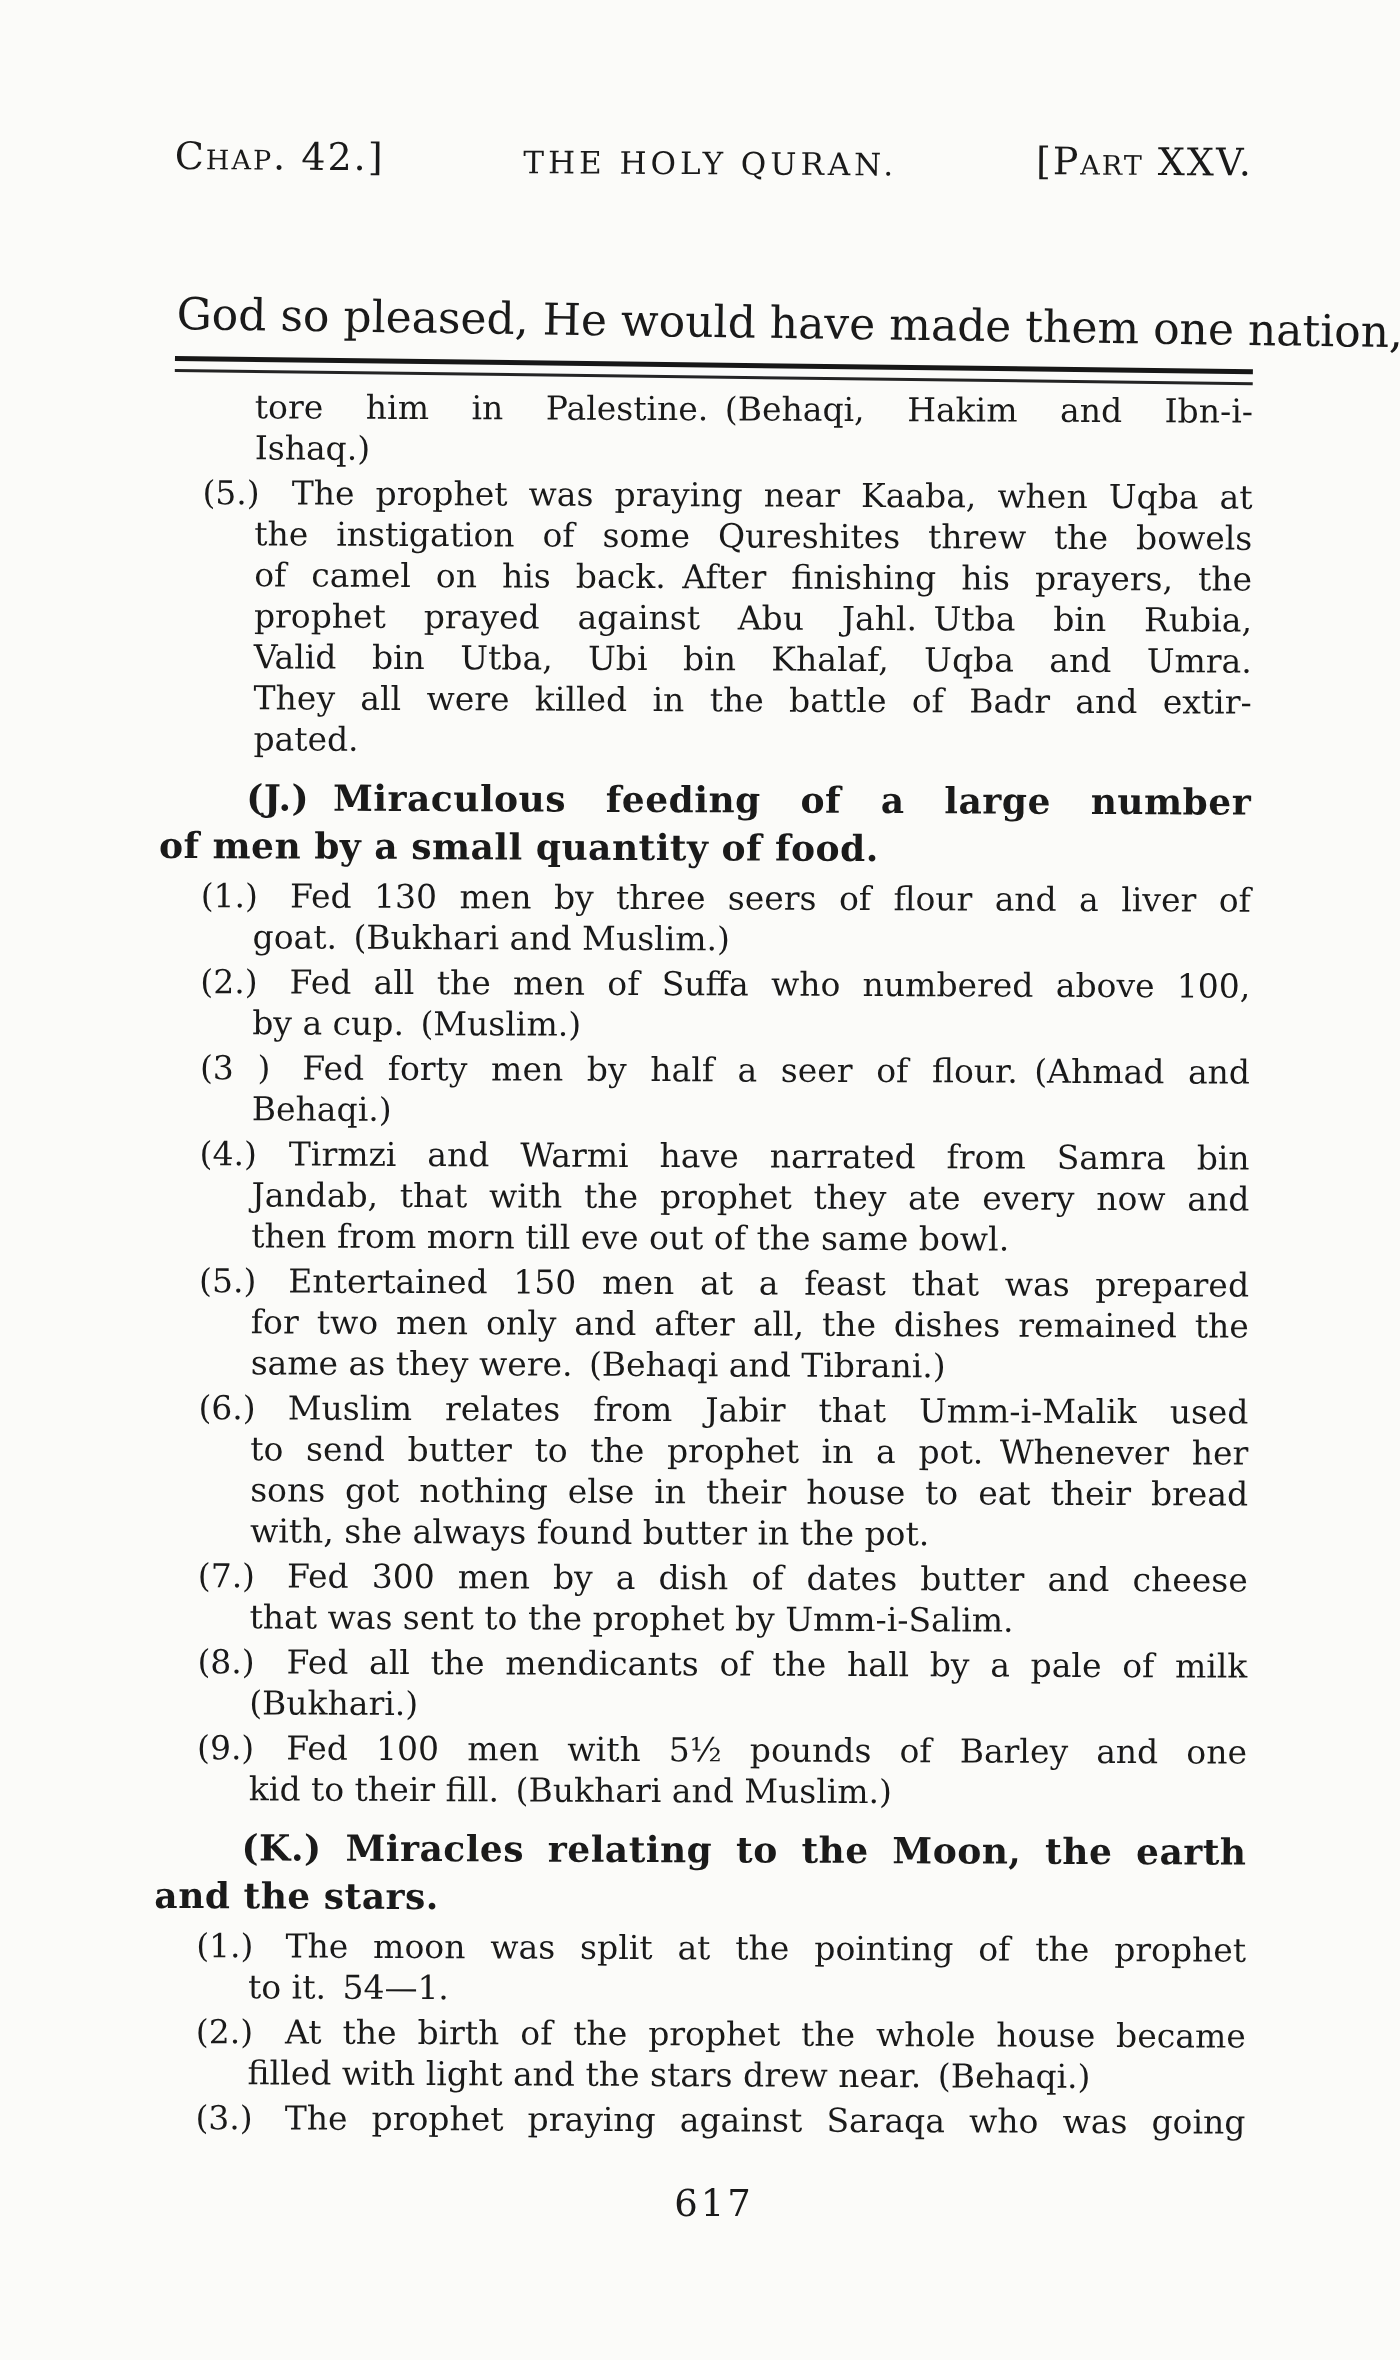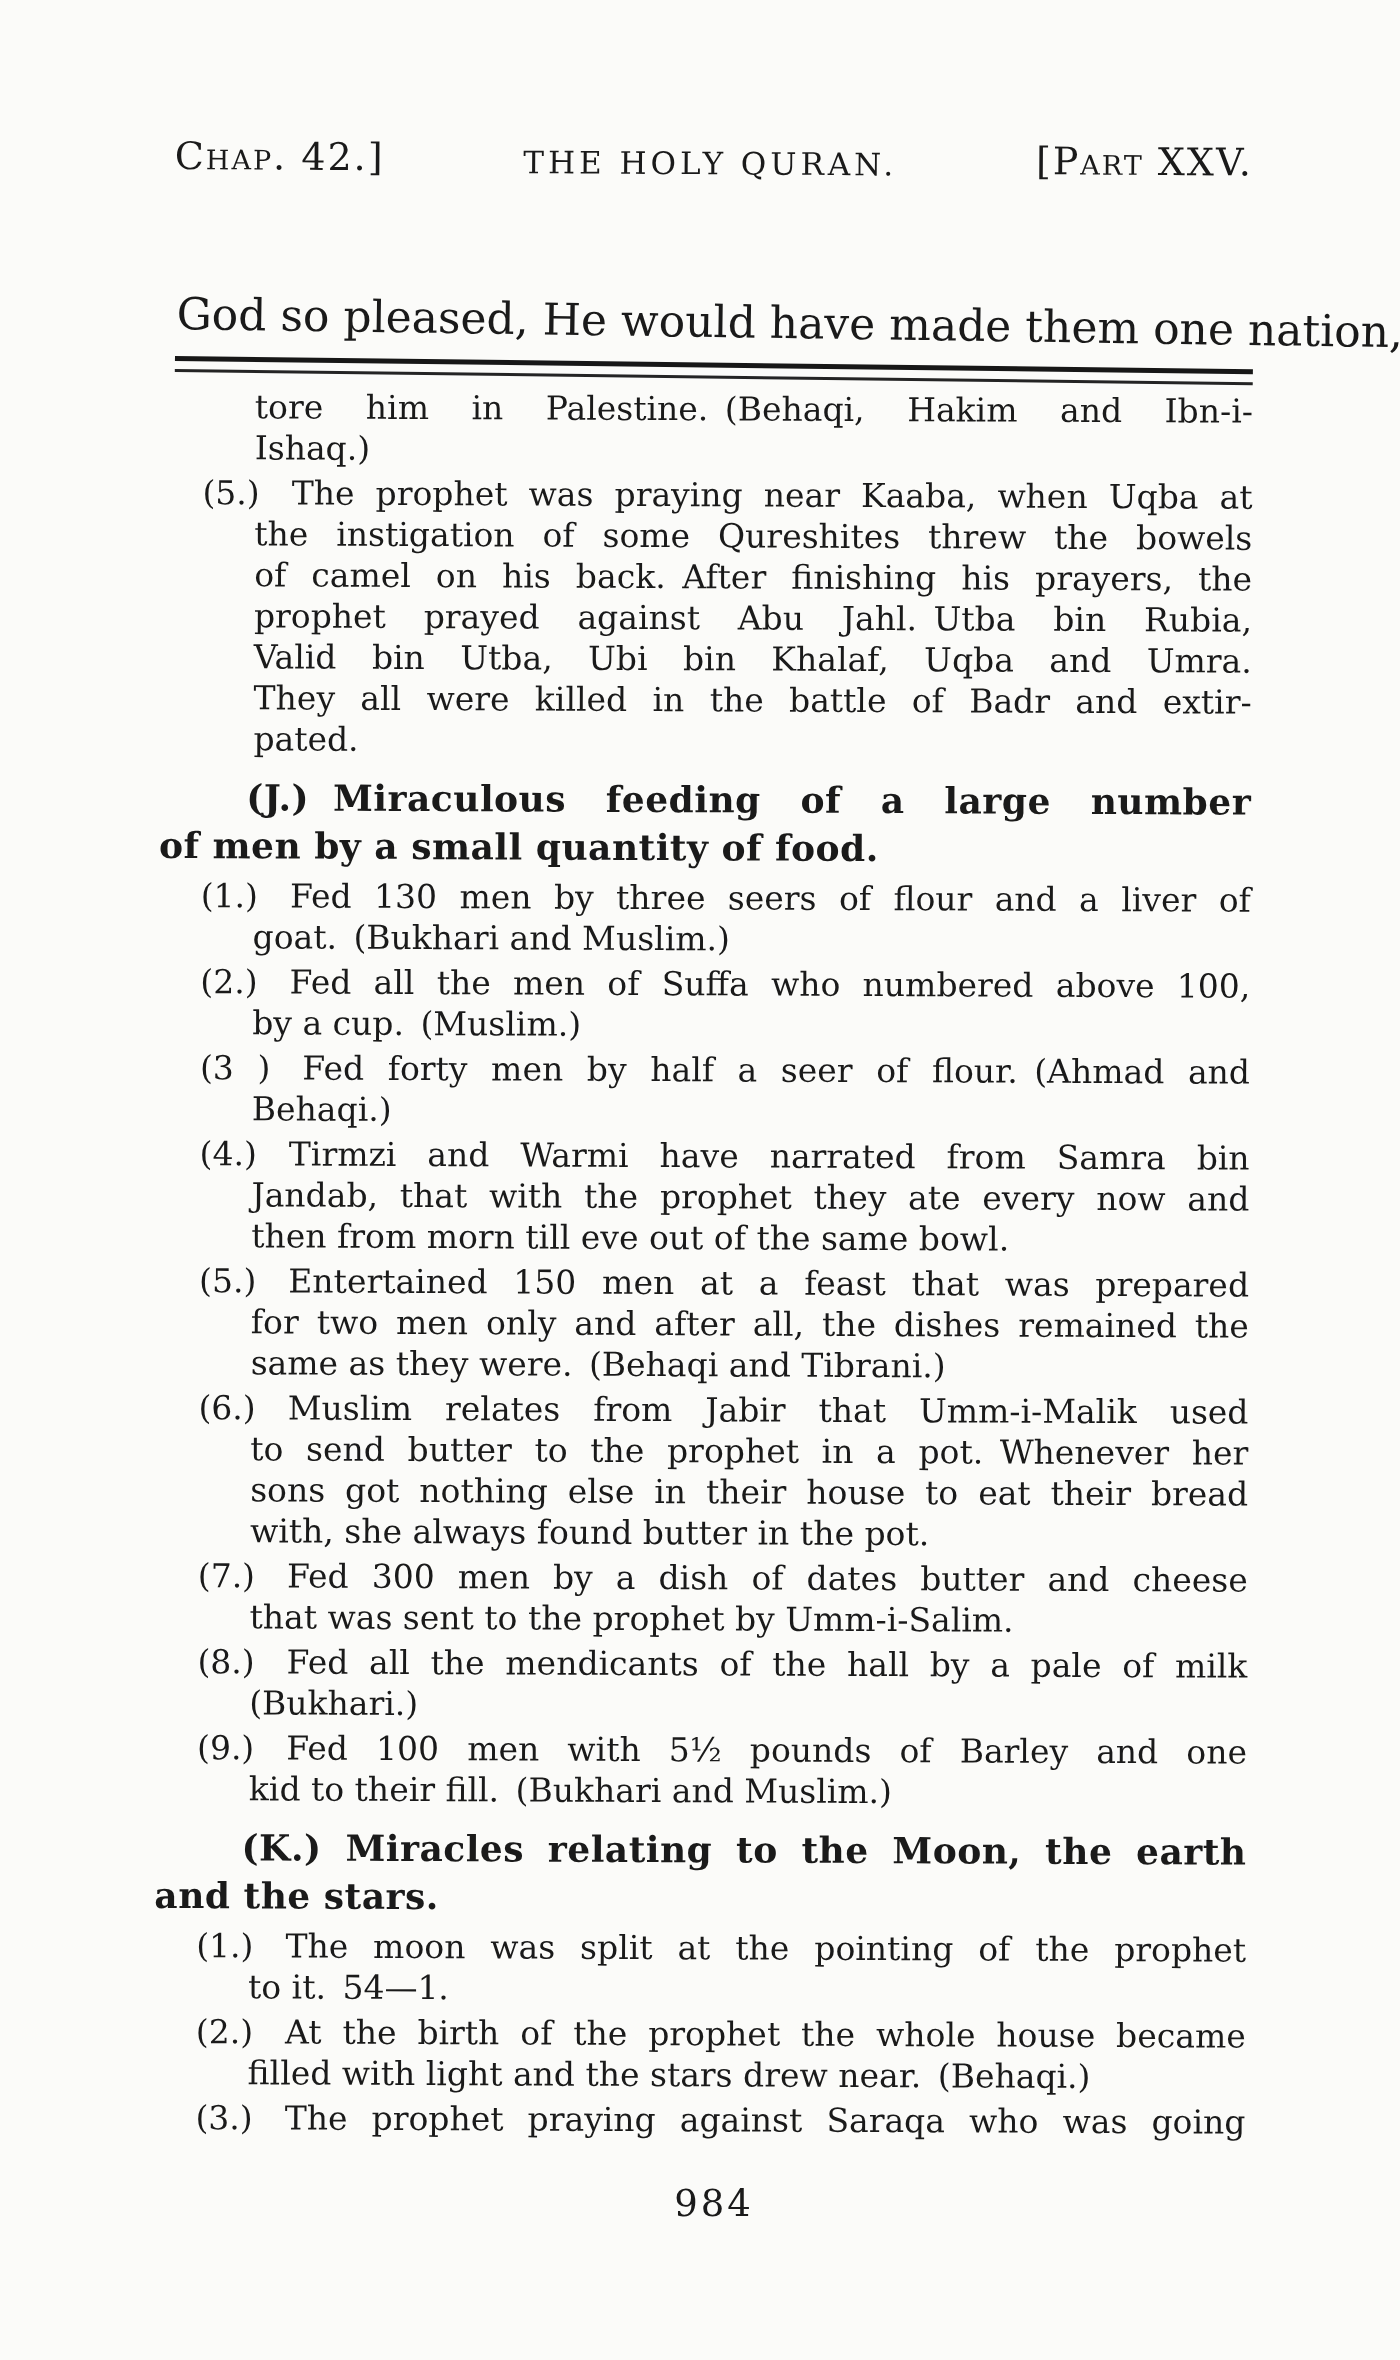--- a/index.html
+++ b/index.html
@@ -149,15 +149,15 @@
       </div>
       <div class="block item">
         <div class="ln first just"><span class="num">(2.)</span>At the birth of the prophet the whole house became</div>
         <div class="ln">filled with light and the stars drew near. (Behaqi.)</div>
       </div>
       <div class="block item">
         <div class="ln first just"><span class="num">(3.)</span>The prophet praying against Saraqa who was going</div>
       </div>
     </div>
 
-  <div class="folio">984</div>
+  <div class="folio">617</div>
 
 </div>
 
 </body></html>

